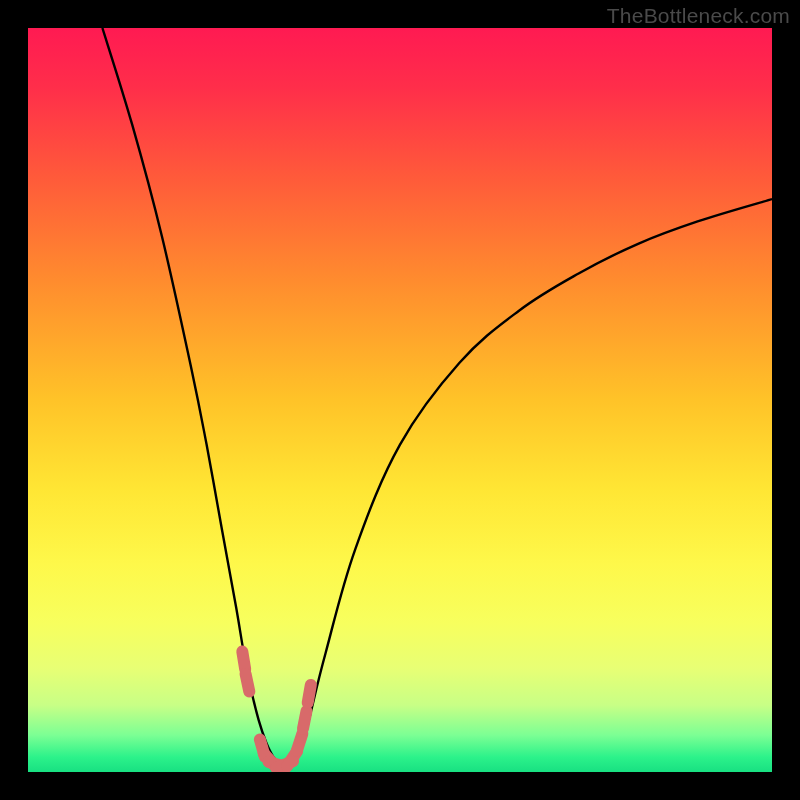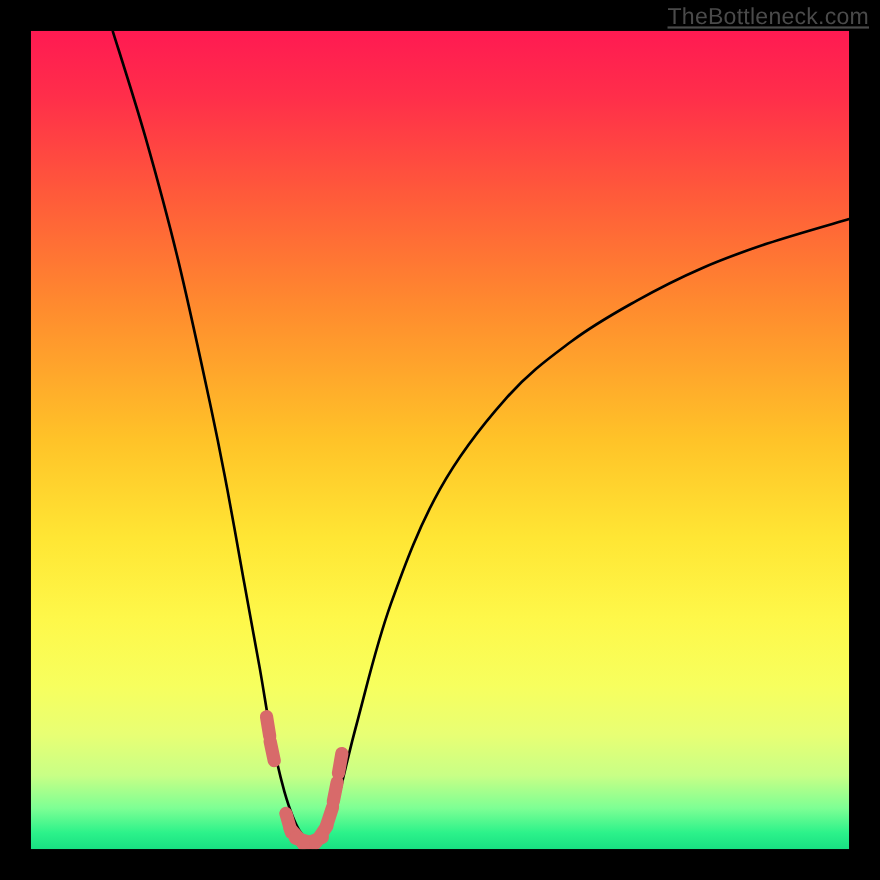--- a/index.html
+++ b/index.html
@@ -53,21 +53,20 @@
     height: 744px;
   }
   .watermark {
     position: absolute;
     top: 4px;
     right: 10px;
     color: #4a4a4a;
     font-size: 21px;
     font-weight: 500;
     letter-spacing: 0.2px;
-    text-decoration: underline;
   }
 </style>
 </head>
 <body>
 
 <div class="frame">
   <div class="plot">
     <div class="gradient"></div>
     <svg class="curve-svg" viewBox="0 0 744 744" preserveAspectRatio="none">
       <path id="curve-path" fill="none" stroke="#000000" stroke-width="2.4" d="M 74.4 0.0 C 79.8 17.4, 93.4 59.2, 104.2 96.7 C 114.9 134.2, 123.2 164.1, 133.9 208.3 C 144.6 252.5, 155.6 304.7, 163.7 342.2 C 171.7 379.7, 173.2 388.5, 178.6 416.6 C 183.9 444.8, 188.1 469.0, 193.4 498.5 C 198.8 527.9, 204.3 557.6, 208.3 580.3 C 212.3 603.1, 213.1 610.2, 215.8 625.0 C 218.4 639.7, 220.5 650.1, 223.2 662.2 C 225.9 674.2, 228.0 682.5, 230.6 691.9 C 233.3 701.3, 235.4 707.5, 238.1 714.2 C 240.8 720.9, 242.8 725.1, 245.5 729.1 C 248.2 733.1, 250.3 735.2, 253.0 736.6 C 255.6 737.9, 257.7 737.9, 260.4 736.6 C 263.1 735.2, 265.2 733.1, 267.8 729.1 C 270.5 725.1, 272.6 722.3, 275.3 714.2 C 278.0 706.2, 278.7 700.6, 282.7 684.5 C 286.7 668.4, 289.6 654.4, 297.6 625.0 C 305.6 595.5, 314.0 558.3, 327.4 520.8 C 340.8 483.3, 353.3 450.1, 372.0 416.6 C 390.7 383.2, 410.1 358.9, 431.5 334.8 C 452.9 310.7, 469.6 298.8, 491.0 282.7 C 512.5 266.6, 529.1 257.6, 550.6 245.5 C 572.0 233.5, 588.7 225.1, 610.1 215.8 C 631.5 206.4, 645.5 201.5, 669.6 193.4 C 693.7 185.4, 730.6 175.1, 744.0 171.1"></path>

